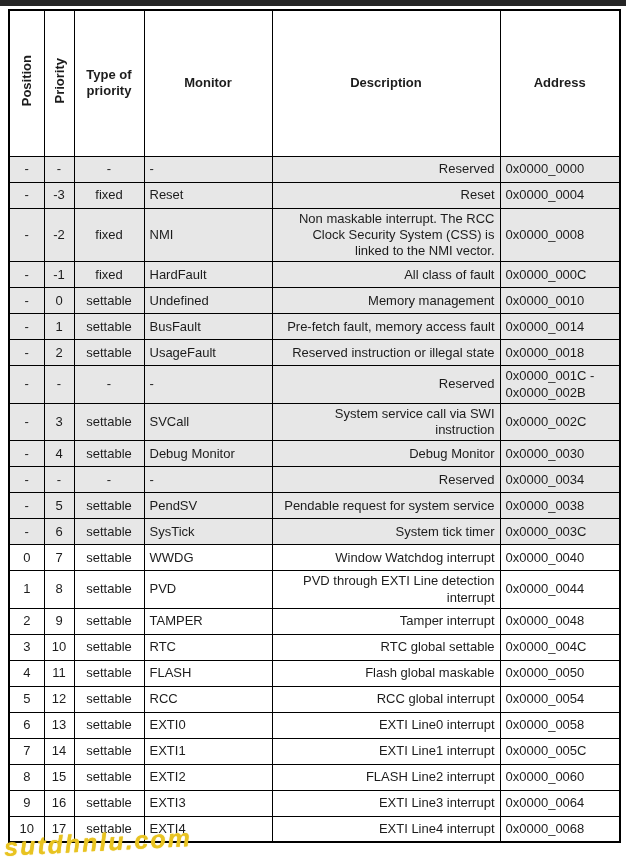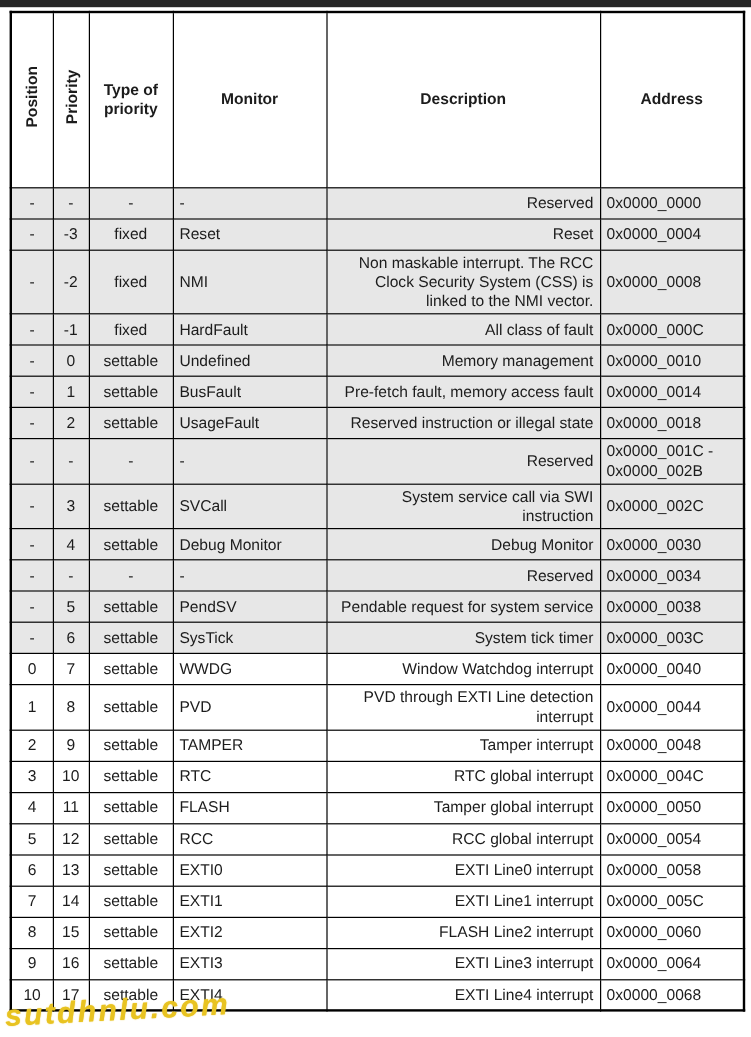--- a/index.html
+++ b/index.html
@@ -217,29 +217,29 @@
     <td class="c-type">settable</td>
     <td class="c-acr">TAMPER</td>
     <td class="c-desc">Tamper interrupt</td>
     <td class="c-addr">0x0000_0048</td>
   </tr>
       <tr class="plain">
     <td class="c-pos">3</td>
     <td class="c-pri">10</td>
     <td class="c-type">settable</td>
     <td class="c-acr">RTC</td>
-    <td class="c-desc">RTC global interrupt</td>
+    <td class="c-desc">RTC global settable</td>
     <td class="c-addr">0x0000_004C</td>
   </tr>
       <tr class="plain">
     <td class="c-pos">4</td>
     <td class="c-pri">11</td>
     <td class="c-type">settable</td>
     <td class="c-acr">FLASH</td>
-    <td class="c-desc">Tamper global interrupt</td>
+    <td class="c-desc">Flash global maskable</td>
     <td class="c-addr">0x0000_0050</td>
   </tr>
       <tr class="plain">
     <td class="c-pos">5</td>
     <td class="c-pri">12</td>
     <td class="c-type">settable</td>
     <td class="c-acr">RCC</td>
     <td class="c-desc">RCC global interrupt</td>
     <td class="c-addr">0x0000_0054</td>
   </tr>

